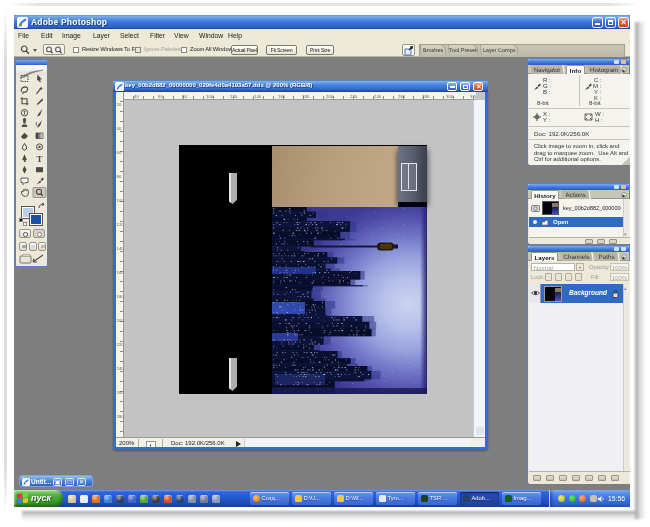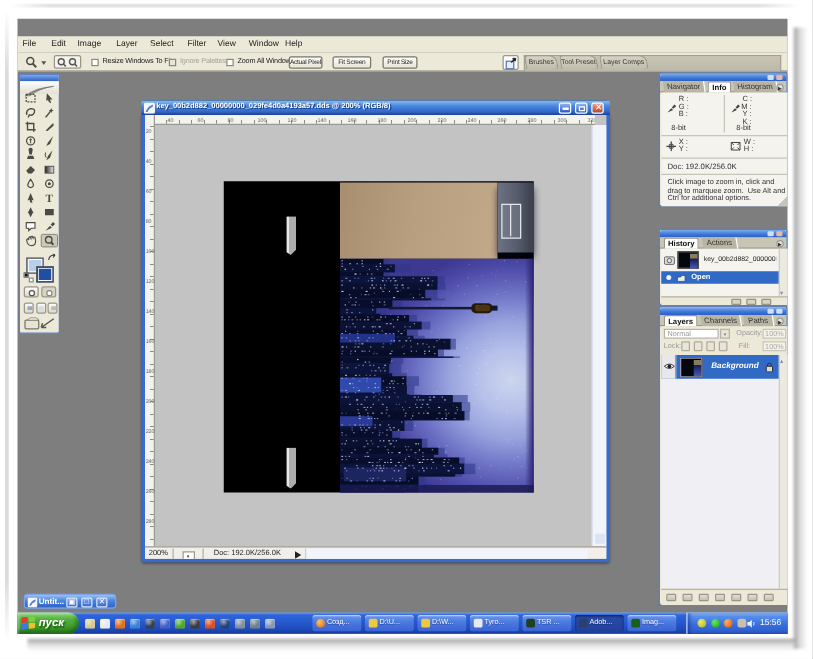--- a/index.html
+++ b/index.html
@@ -104,20 +104,37 @@
  background:linear-gradient(180deg,#7aa6ec,#3a6ace);color:#fff;font-size:6px;line-height:6px;text-align:center}
 </style></head>
 <body>
 <div id="page">
 <div class="abs" id="shL"></div>
     <div class="abs" id="shT"></div>
 <div class="abs" id="shR"></div>
     <div class="abs" id="shB"></div>
 <div class="abs" id="desk">
 
+  <div class="abs luna" id="titlebar">
+    <svg style="position:absolute;left:3px;top:1.5px" width="11" height="11" viewBox="0 0 11 11">
+          <rect x="0" y="0" width="11" height="11" rx="2" fill="#f8f8f4"></rect>
+          <path d="M1.5 9.5 Q3 4 8.5 1.5 L9.5 3 Q5 5.5 3 9.5 Z" fill="#3a76d0"></path>
+          <circle cx="3.6" cy="7.8" r="1.5" fill="#58a038"></circle>
+        </svg>
+    <span class="ttl">Adobe Photoshop</span>
+    <div class="xpbtn" style="left:578px">
+          <i style="position:absolute;left:2px;bottom:2px;width:5px;height:2px;background:#fff"></i>
+        </div>
+    <div class="xpbtn" style="left:591px">
+          <i style="position:absolute;left:2px;top:2px;width:5px;height:4.5px;border:1px solid #fff;border-top-width:2px"></i>
+        </div>
+    <div class="xpbtn cls" style="left:604px">
+          <span style="position:absolute;left:0;top:0;width:9px;height:9px;font-size:8px;line-height:9px">✕</span>
+        </div>
+  </div>
 
   <div class="abs" id="menubar">
     <span style="left:4px">File</span>
         <span style="left:27px">Edit</span>
         <span style="left:48px">Image</span>
     <span style="left:79px">Layer</span>
         <span style="left:106px">Select</span>
         <span style="left:136px">Filter</span>
     <span style="left:160px">View</span>
         <span style="left:185px">Window</span>

